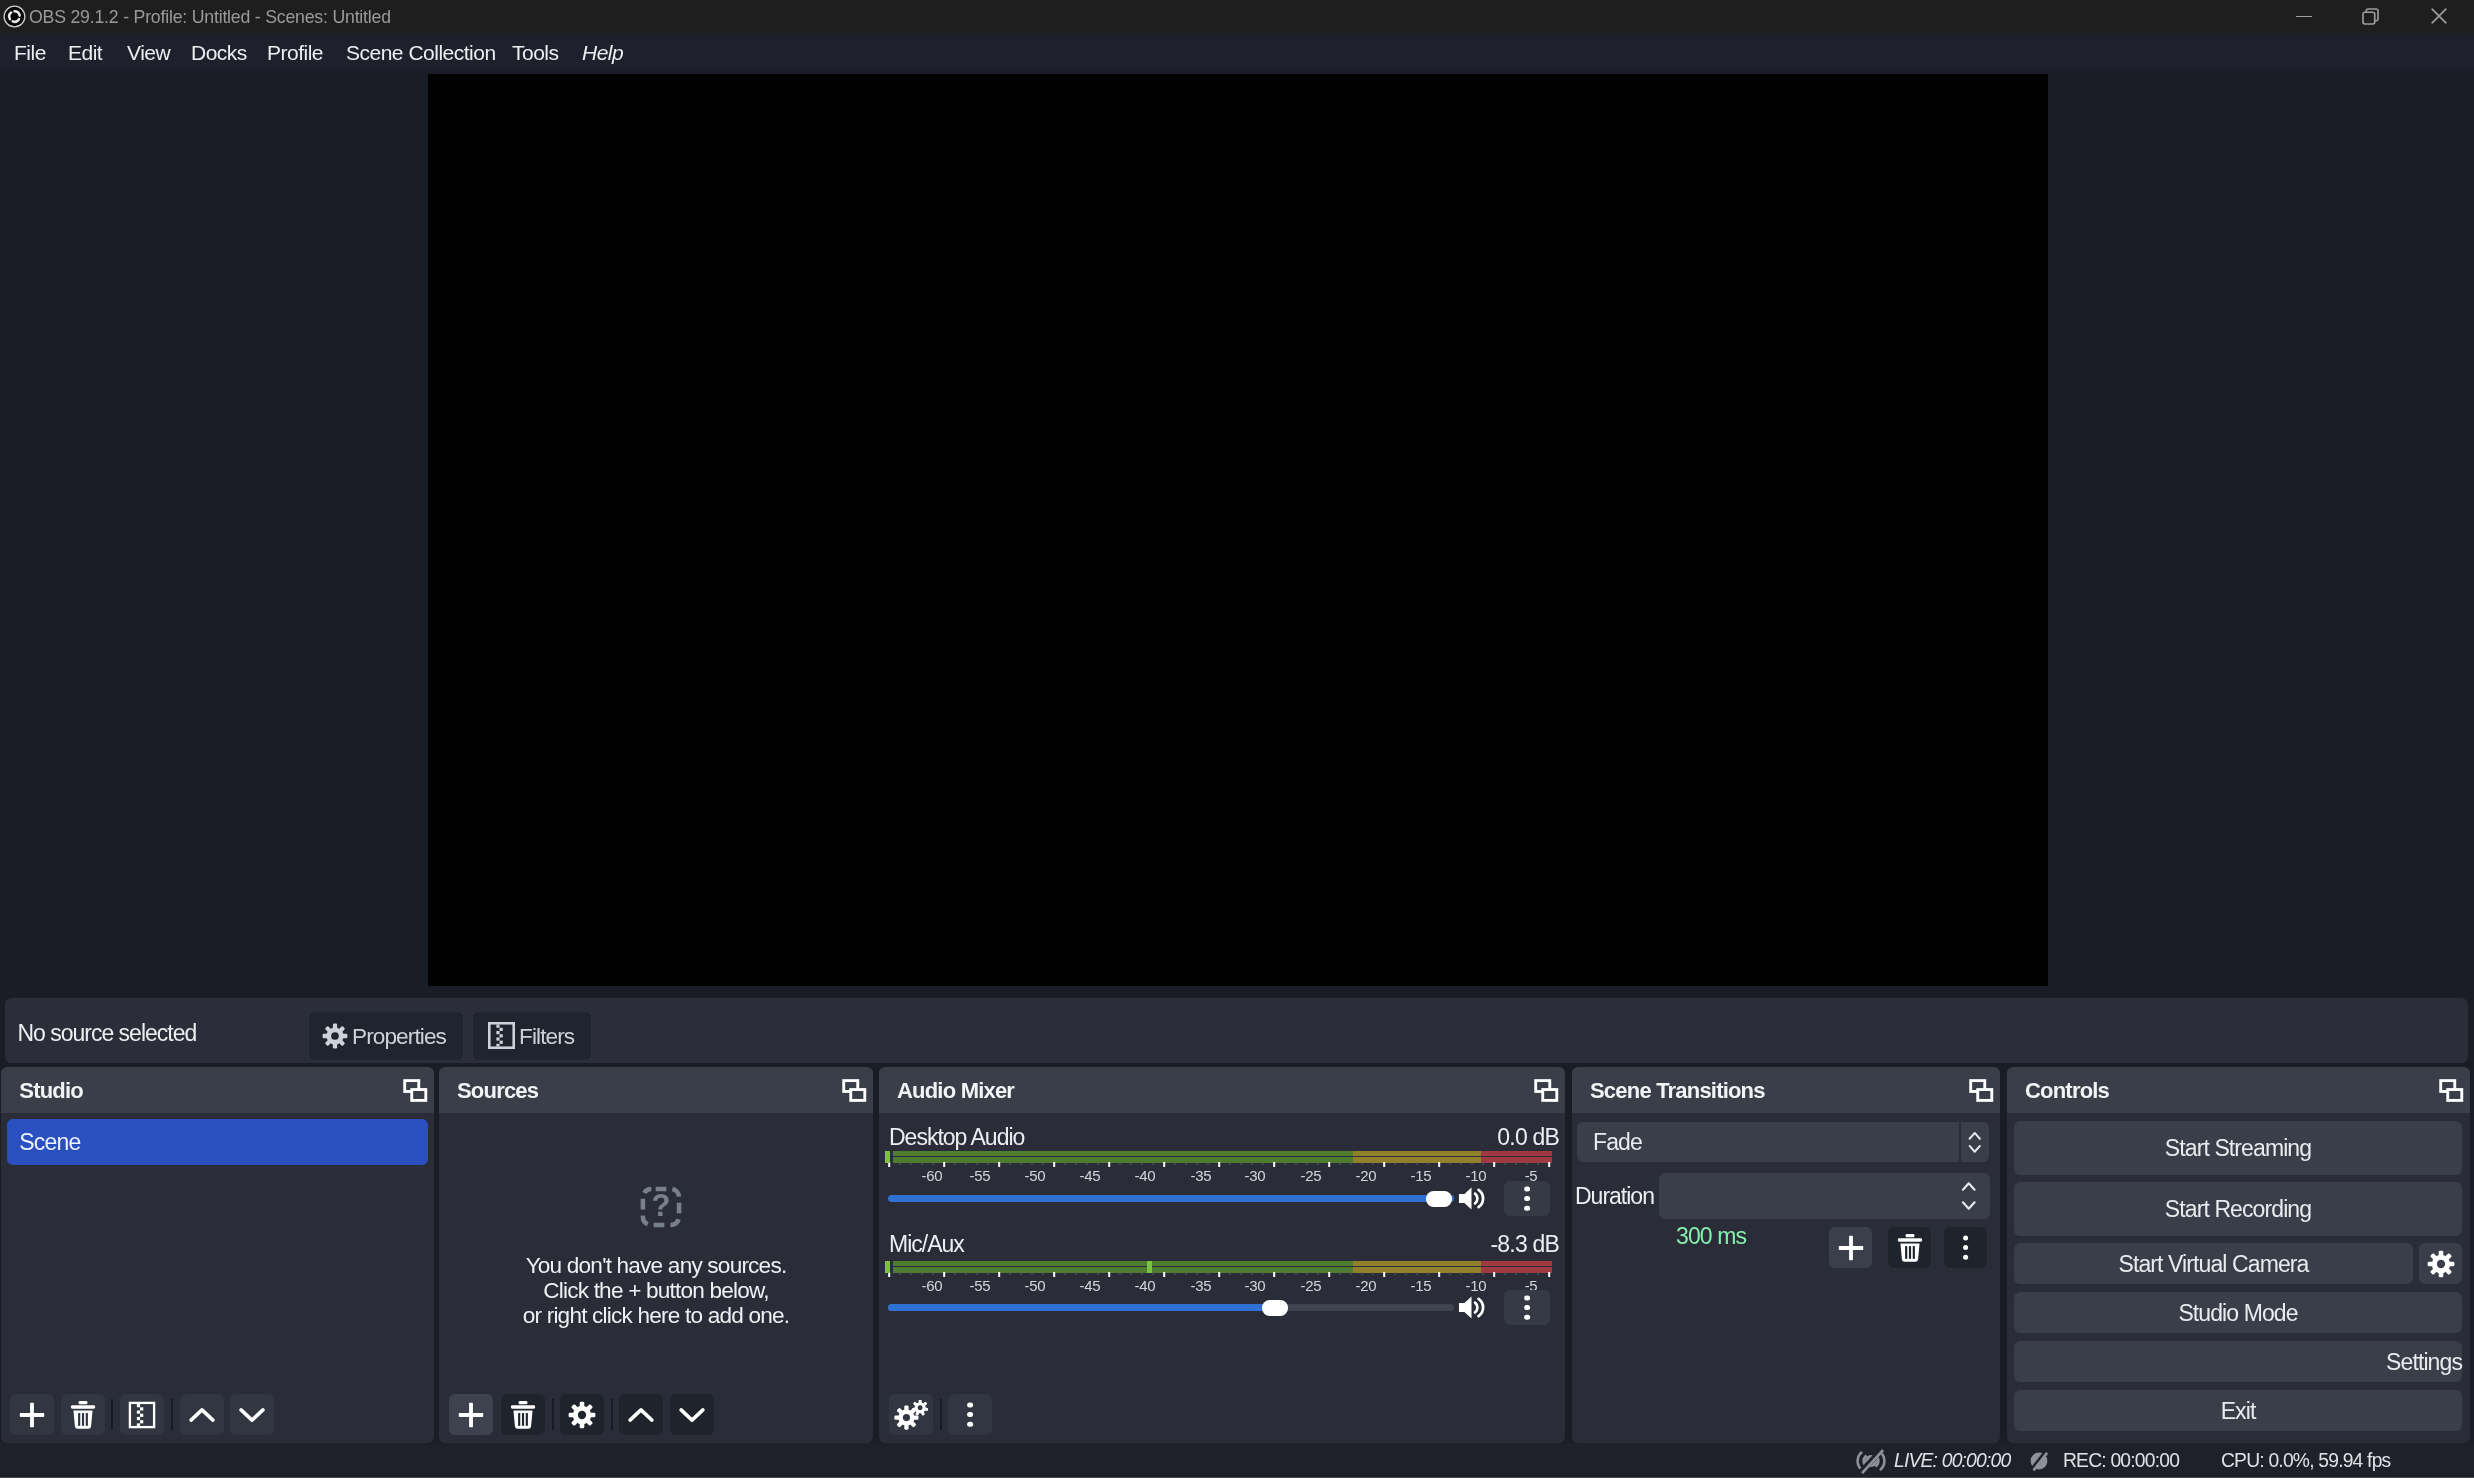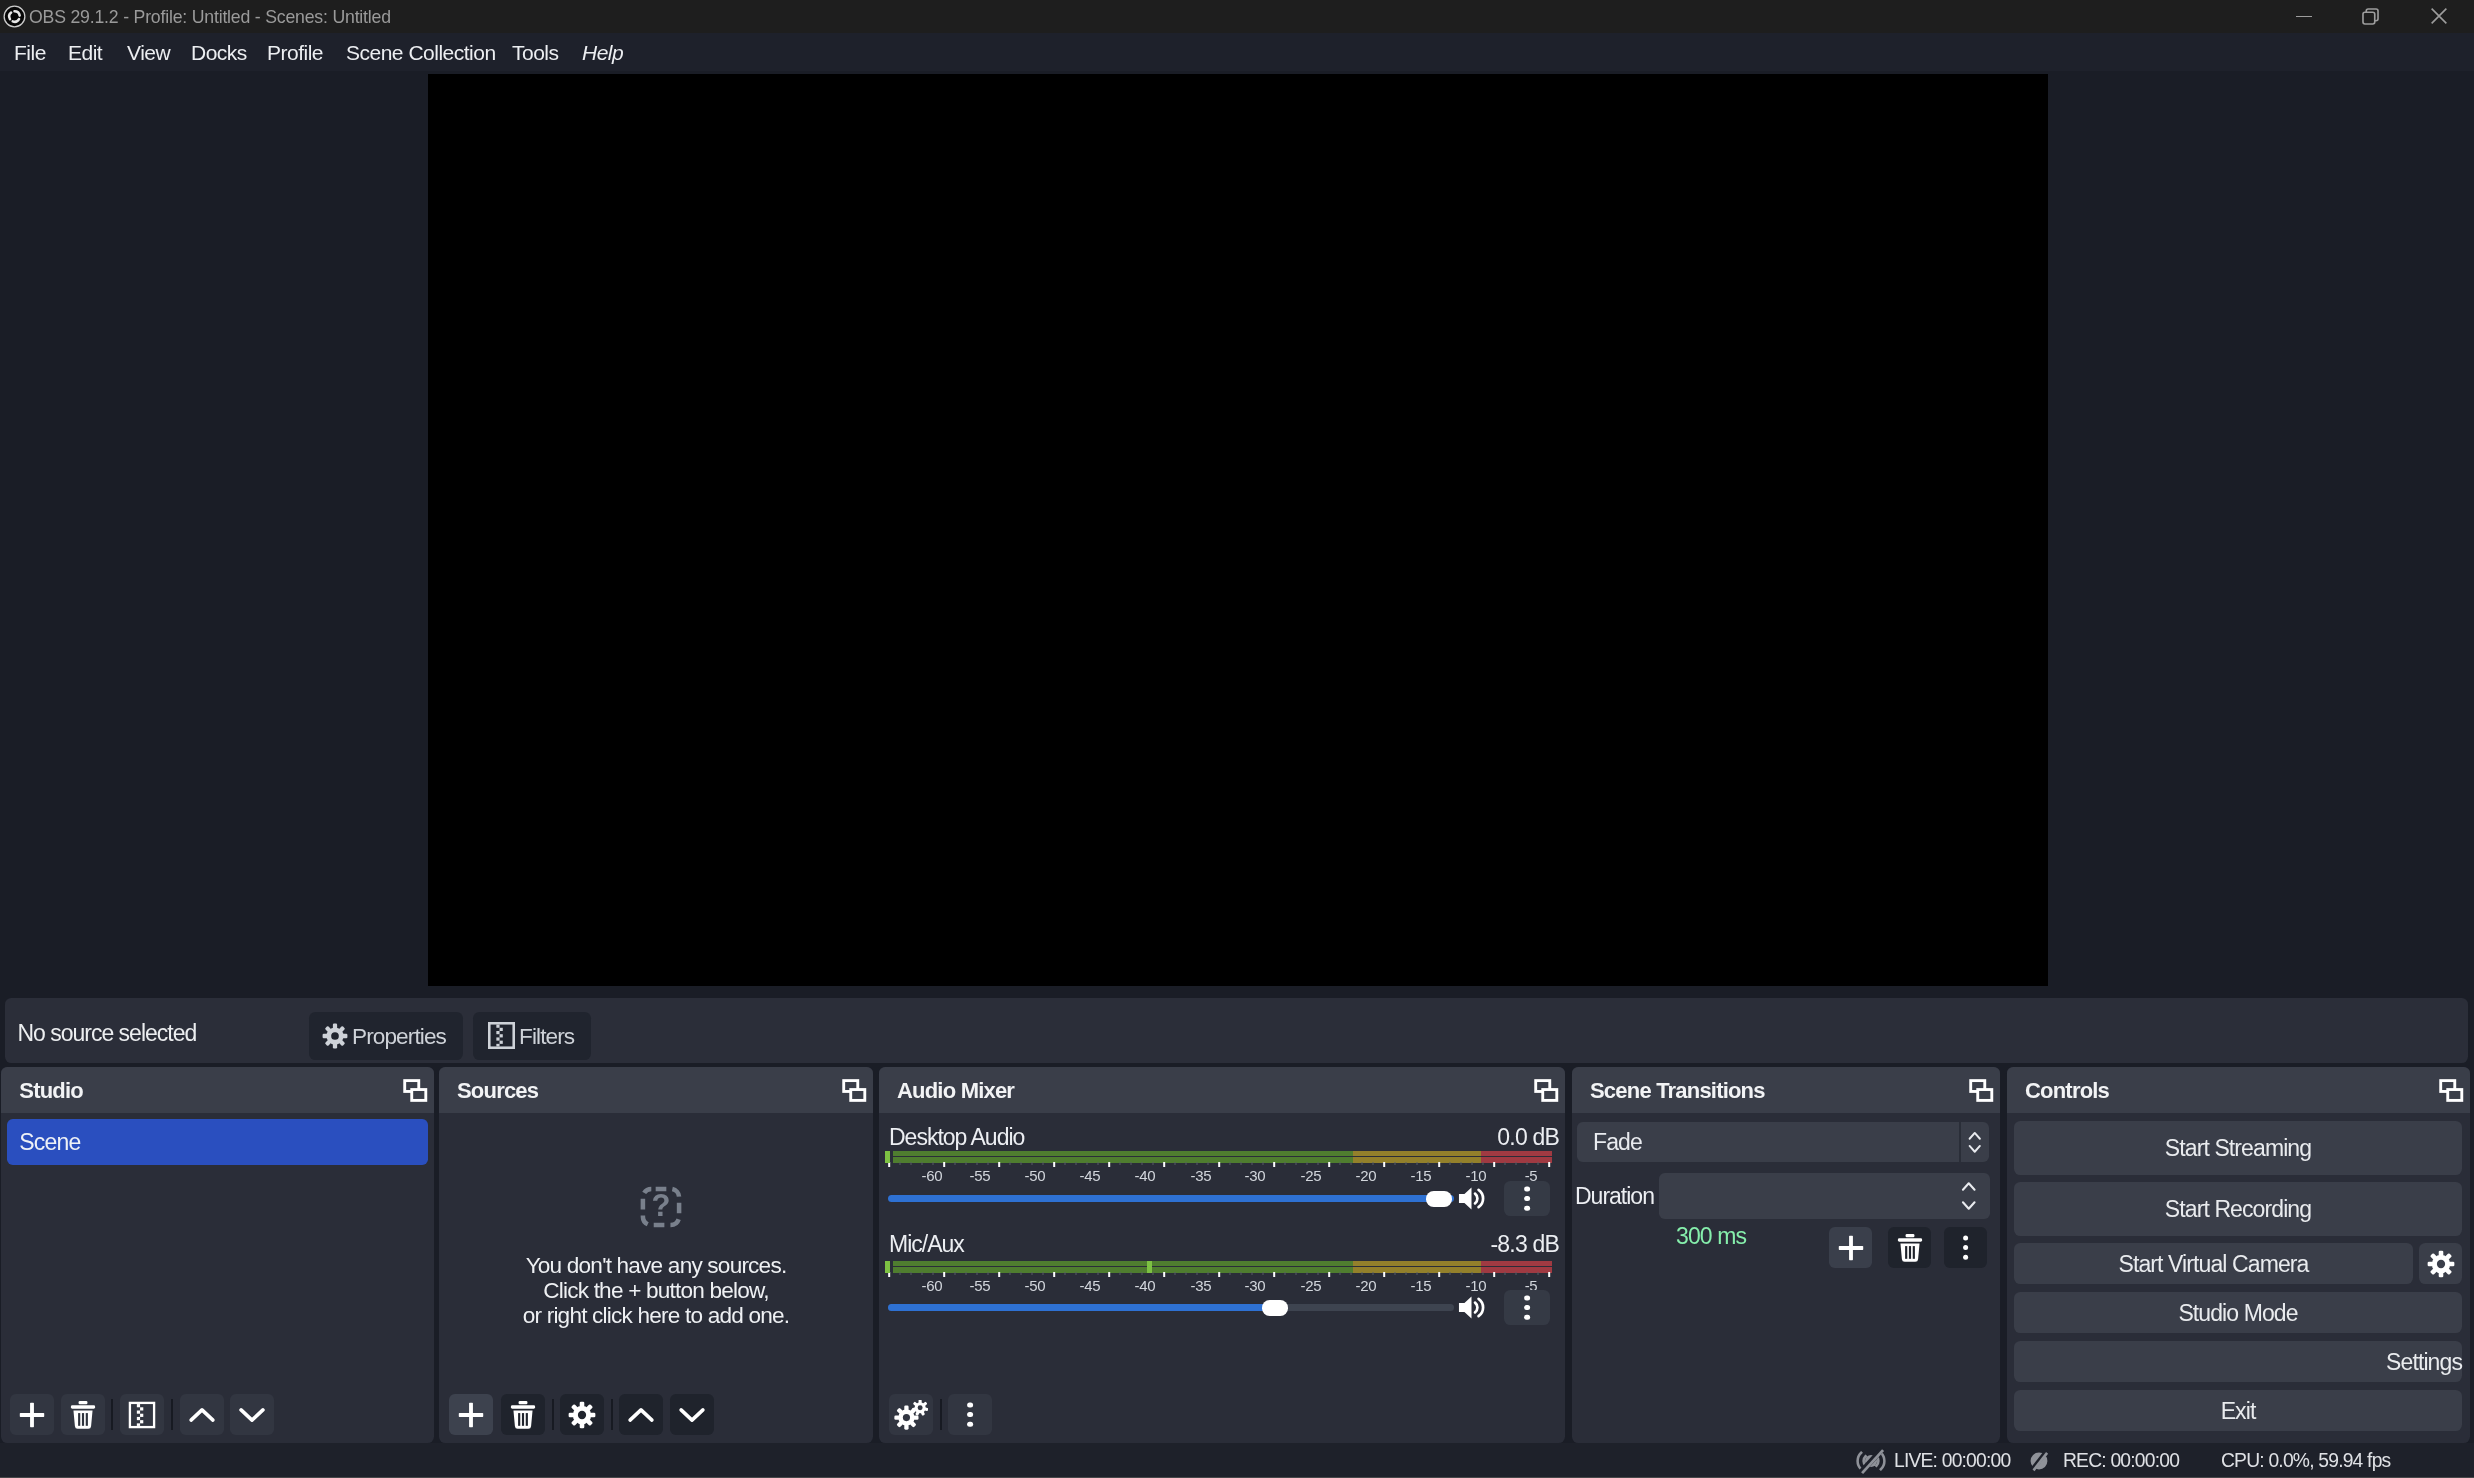--- a/index.html
+++ b/index.html
@@ -516,21 +516,21 @@
   <svg width="32" height="28" viewBox="0 0 50 44" fill="none" stroke="#8f9299" stroke-width="4" stroke-linecap="square">
     <path d="M9.5 9 a18 18 0 0 0 0 26"></path>
     <path d="M16.5 14.5 a10.5 10.5 0 0 0 0 15"></path>
     <path d="M40.5 9 a18 18 0 0 1 0 26"></path>
     <path d="M33.5 14.5 a10.5 10.5 0 0 1 0 15"></path>
     <circle cx="25" cy="22" r="9.5" fill="#8f9299" stroke="none"></circle>
     <path d="M41 5 L10 39" stroke="#1e212a" stroke-width="9"></path>
     <path d="M42.5 6.5 L12.5 39.5" stroke="#8f9299" stroke-width="4.4"></path>
   </svg>
 </div>
-<div class="sbtext abs" style="left:1894px;">LIVE: 00:00:00</div>
+<div class="sbtext abs" style="left:1894px;font-style:italic;">LIVE: 00:00:00</div>
 <div class="abs" style="left:2028px;top:1450px;">
   <svg width="22" height="22" viewBox="0 0 34 34">
     <circle cx="17" cy="17" r="13" fill="#8f9299"></circle>
     <path d="M28 3 L6 31" stroke="#1e212a" stroke-width="7"></path>
     <path d="M29.5 4.5 L8.5 31.5" stroke="#8f9299" stroke-width="4"></path>
   </svg>
 </div>
 <div class="sbtext abs" style="left:2063px;">REC: 00:00:00</div>
 <div class="sbtext abs" style="left:2221px;">CPU: 0.0%, 59.94 fps</div>
 

